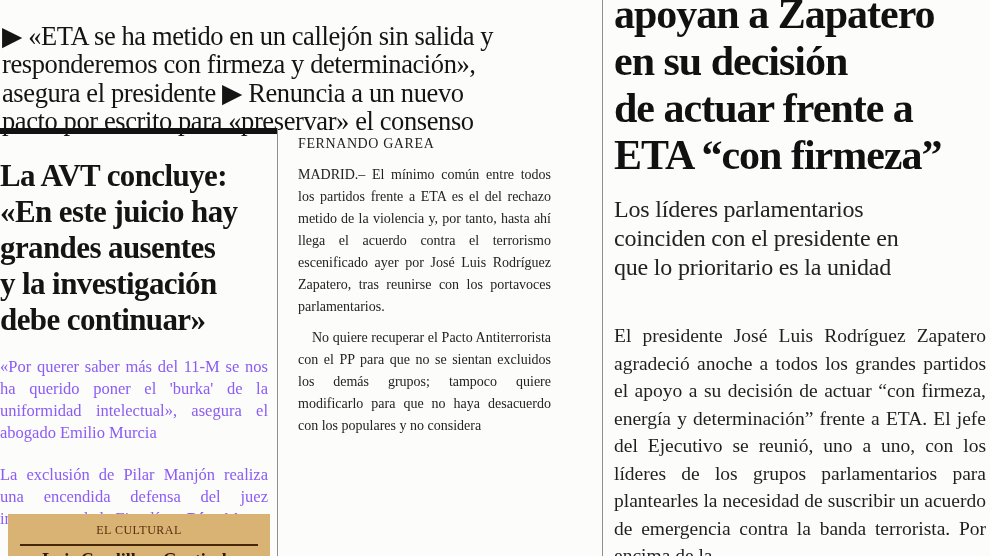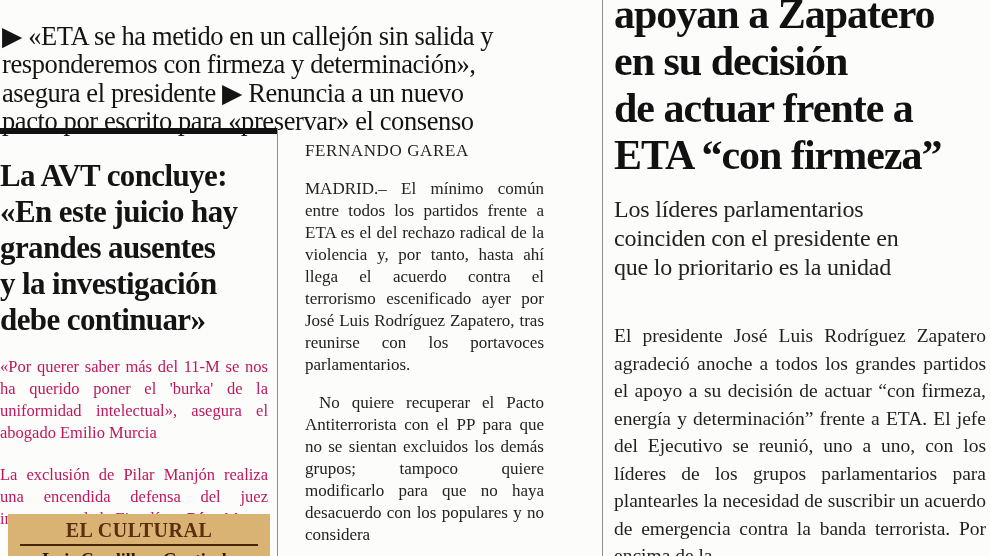--- a/index.html
+++ b/index.html
@@ -28,45 +28,45 @@
   .vrule-b{position:absolute;left:602px;top:0;width:1px;height:556px;background:#8f8f8f;}
 
   
   .left-col{position:absolute;left:0;top:142px;width:268px;}
   .left-headline{
     font-size:31px;line-height:36px;font-weight:bold;
     letter-spacing:-0.6px;color:#141414;margin:16px 0 18px 0;
   }
   .left-body p{
     margin:0 0 20px 0;font-size:16.5px;line-height:22px;
-    text-align:justify;color:#be185d;
+    text-align:justify;color:#8b5cf6;
   }
   .lead{font-weight:normal;}
   .pageref{font-weight:bold;margin-left:20px;white-space:nowrap;}
 
   .cultural-box{
     position:absolute;left:8px;top:514px;width:262px;height:70px;
     text-align:center;padding-top:5px;box-sizing:border-box;
   }
   .cultural-title{
-    font-size:20px;font-weight:bold;letter-spacing:0.5px;line-height:22px;
+    font-size:12px;font-weight:normal;letter-spacing:0.5px;line-height:22px;
   }
   .cultural-rule{height:2px;margin:3px 12px 4px 12px;}
   .cultural-line{
     font-size:18px;font-weight:bold;color:#2a1a08;line-height:20px;
   }
 
   
   .mid-col{position:absolute;left:289px;top:124px;width:271px;}
   .byline{
     text-align:center;font-size:12.5px;letter-spacing:0.6px;
     color:#222;margin:0 0 2px 0;
   }
   .mid-col p{
-    margin:16px;font-size:17px;line-height:22px;text-align:justify;color:#222;
+    margin:9px;font-size:14px;line-height:22px;text-align:justify;color:#222;
   }
   .mid-col p.indent{text-indent:14px;}
 
   
   .right-col{position:absolute;left:614px;top:0;width:372px;}
   .right-headline{
     margin:-9px 0 0 0;
     font-size:42px;line-height:47px;font-weight:bold;
     letter-spacing:-1px;color:#111;
   }
@@ -108,21 +108,21 @@
   </div>
 
   <div class="cultural-box" id="cultural-box" style="background: rgb(216, 179, 116);">
     <div class="cultural-title" id="cultural-title" style="color: rgb(92, 45, 14);">EL CULTURAL</div>
     <div class="cultural-rule" id="cultural-rule" style="background: rgb(70, 39, 10);"></div>
     <div class="cultural-line">Luis Cordilla y Goytisolo</div>
   </div>
 
   <div class="mid-col">
     <p class="byline">FERNANDO GAREA</p>
-    <p><span class="lead">MADRID.–</span><span> El mínimo común entre todos los partidos frente a ETA es el del rechazo radical de la violencia y, por tanto, hasta ahí llega el acuerdo contra el terrorismo escenificado ayer por José Luis Rodríguez Zapatero, tras reunirse con los portavoces parlamentarios.</span></p>
+    <p><span class="lead">MADRID.–</span><span> El mínimo común entre todos los partidos frente a ETA es el del rechazo metido de la violencia y, por tanto, hasta ahí llega el acuerdo contra el terrorismo escenificado ayer por José Luis Rodríguez Zapatero, tras reunirse con los portavoces parlamentarios.</span></p>
     <p class="indent">No quiere recuperar el Pacto Antiterrorista con el PP para que no se sientan excluidos los demás grupos; tampoco quiere modificarlo para que no haya desacuerdo con los populares y no considera</p>
   </div>
 
   <div class="right-col">
     <h1 class="right-headline pre">apoyan a Zapatero
 en su decisión
 de actuar frente a
 ETA “con firmeza”</h1>
     <h3 class="right-subhead pre">Los líderes parlamentarios
 coinciden con el presidente en

